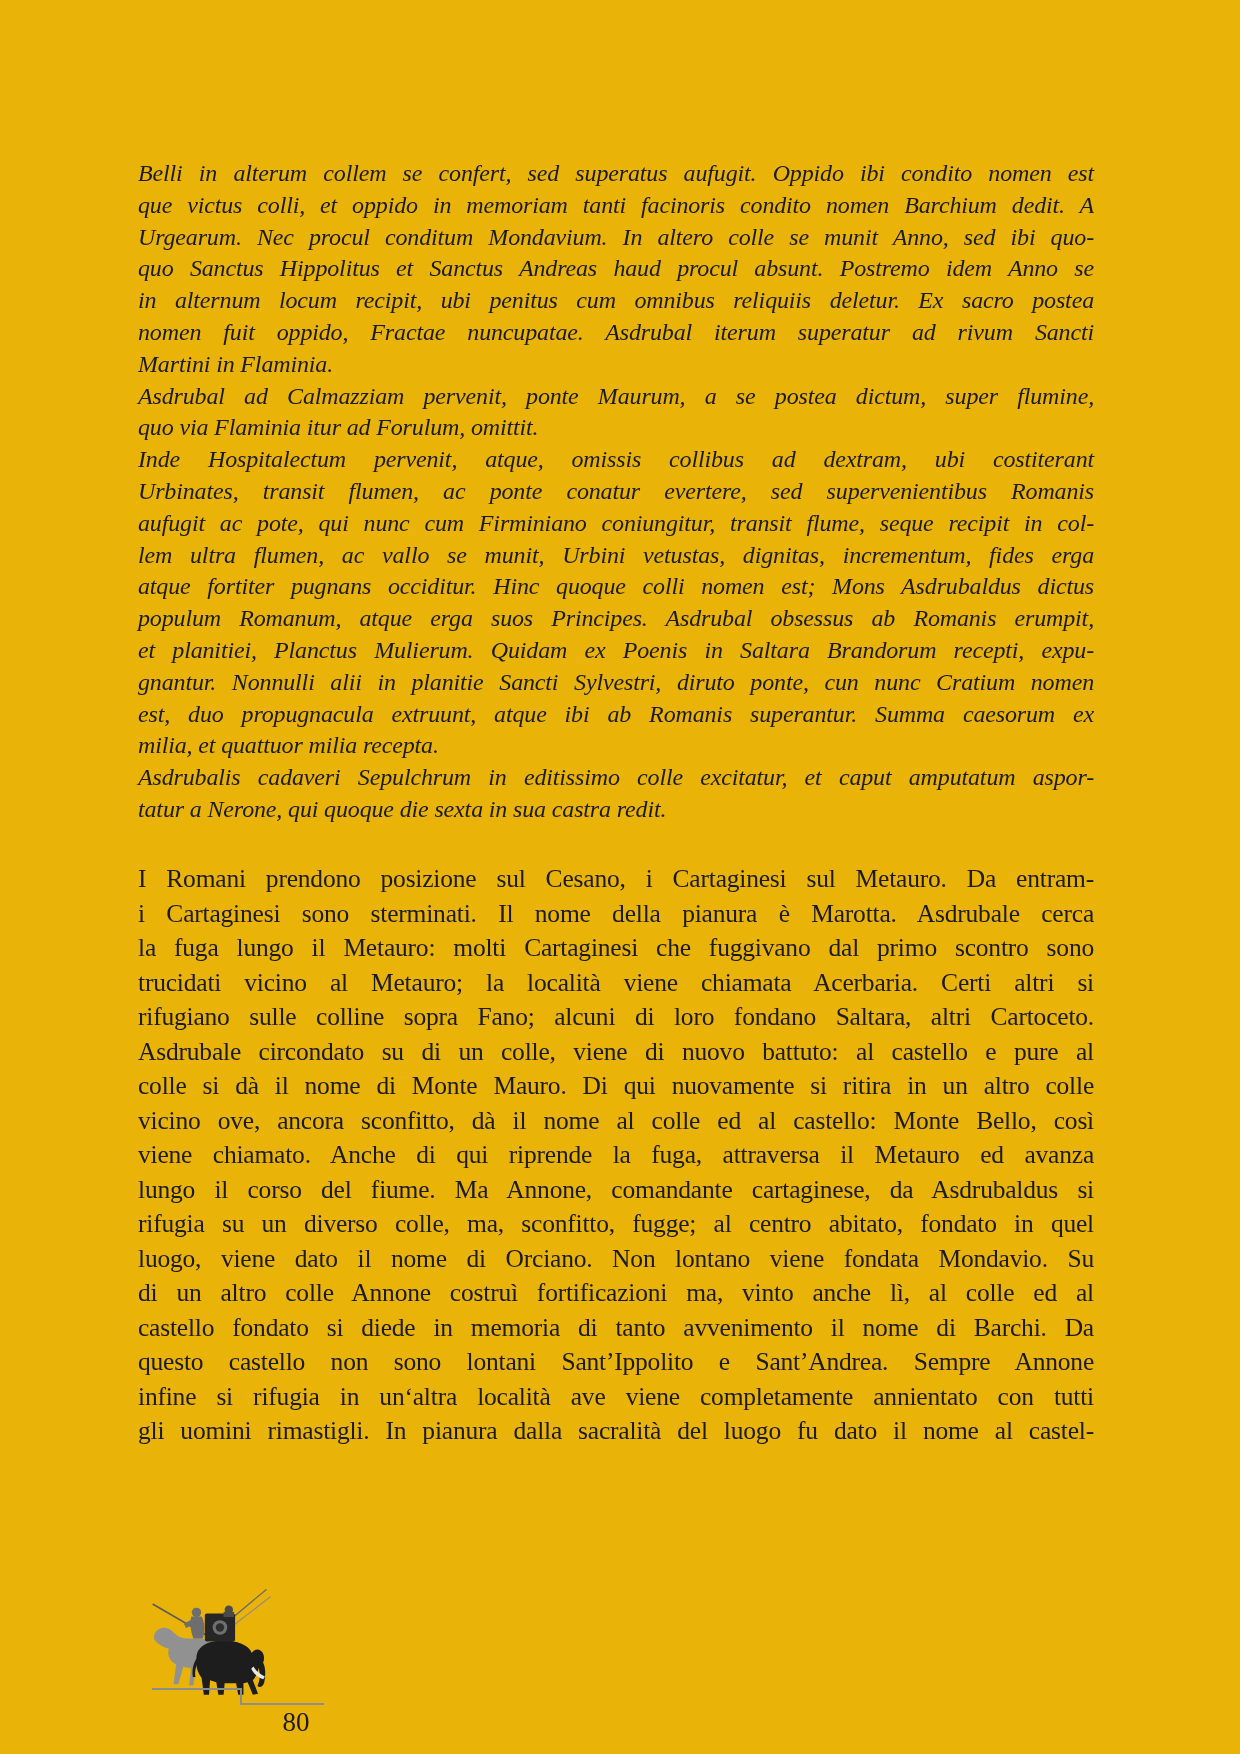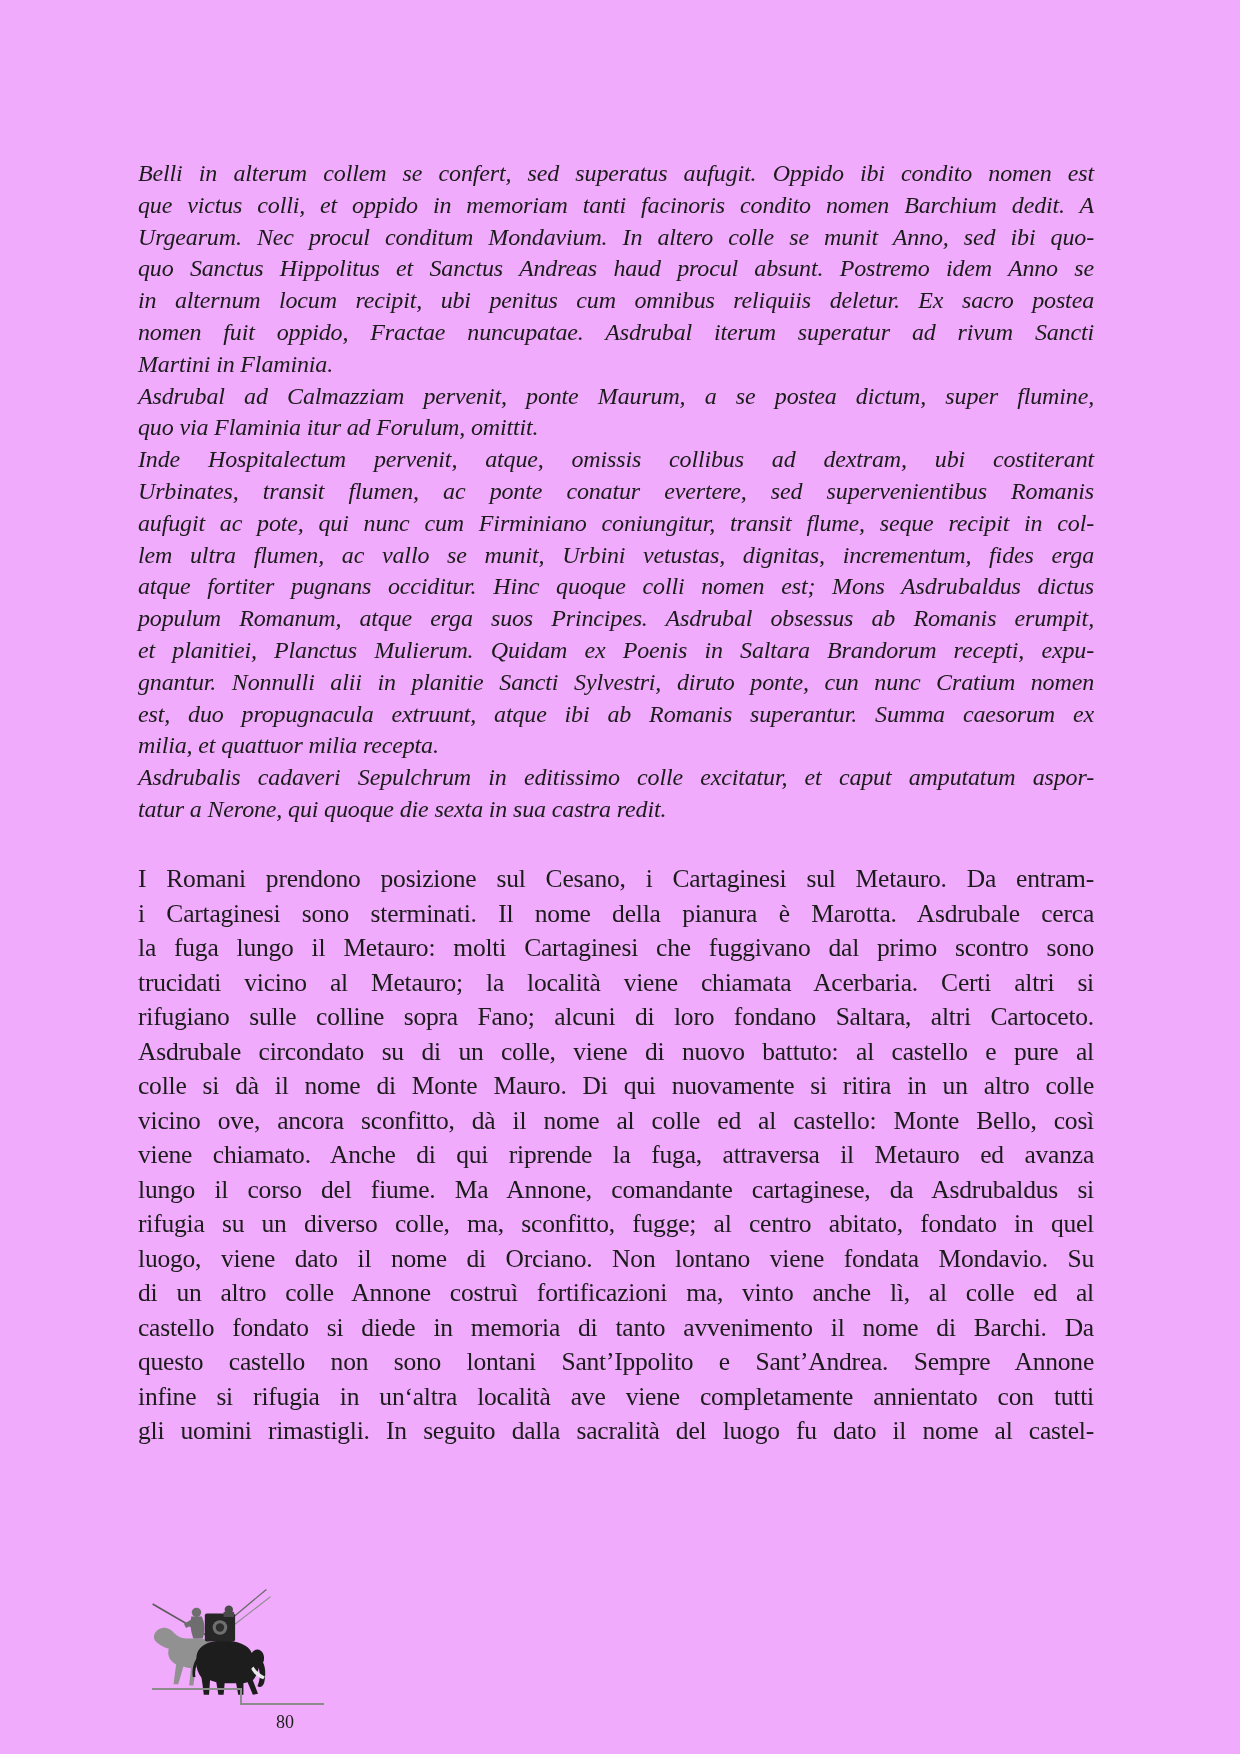--- a/index.html
+++ b/index.html
@@ -4,21 +4,21 @@
 <style>
   html,body{margin:0;padding:0;}
   body{
     width:1240px;height:1754px;
     background:#ffffff;
     position:relative;
     font-family:"Liberation Serif", serif;
     color:#1b1b1b;
     overflow:hidden;
   }
-  .page{position:absolute;inset:0;background:#f0abfc;}
+  .page{position:absolute;inset:0;background:#eab308;}
 
   
   .textcol{position:absolute;left:138px;width:956px;}
   .latin-section{
     top:158px;
     font-style:italic;
     font-size:24px;
     line-height:31.8px;
     letter-spacing:-0.15px;
   }
@@ -37,21 +37,21 @@
     text-align-last:left;
   }
 
   
   .rule{position:absolute;background:#8c8c8c;}
   .rule-upper{left:152px;top:1688px;width:90px;height:2px;}
   .rule-step{left:240px;top:1688px;width:2px;height:17px;}
   .rule-lower{left:240px;top:1703px;width:84px;height:2px;}
   .page-number{
     position:absolute;left:276px;top:1709px;width:40px;
-    font-size:18px;line-height:27px;
+    font-size:27px;line-height:27px;text-align:center;
     color:#1b1b1b;
   }
   .illustration{
     position:absolute;left:146px;top:1580px;width:126px;height:120px;
   }
 </style>
 </head>
 <body>
 
 <div class="page">
@@ -99,21 +99,21 @@
         <div class="line">colle si dà il nome di Monte Mauro. Di qui nuovamente si ritira in un altro colle</div>
         <div class="line">vicino ove, ancora sconfitto, dà il nome al colle ed al castello: Monte Bello, così</div>
         <div class="line">viene chiamato. Anche di qui riprende la fuga, attraversa il Metauro ed avanza</div>
         <div class="line">lungo il corso del fiume. Ma Annone, comandante cartaginese, da Asdrubaldus si</div>
         <div class="line">rifugia su un diverso colle, ma, sconfitto, fugge; al centro abitato, fondato in quel</div>
         <div class="line">luogo, viene dato il nome di Orciano. Non lontano viene fondata Mondavio. Su</div>
         <div class="line">di un altro colle Annone costruì fortificazioni ma, vinto anche lì, al colle ed al</div>
         <div class="line">castello fondato si diede in memoria di tanto avvenimento il nome di Barchi. Da</div>
         <div class="line">questo castello non sono lontani Sant’Ippolito e Sant’Andrea. Sempre Annone</div>
         <div class="line">infine si rifugia in un‘altra località ave viene completamente annientato con tutti</div>
-        <div class="line">gli uomini rimastigli. In seguito dalla sacralità del luogo fu dato il nome al castel-</div>
+        <div class="line">gli uomini rimastigli. In pianura dalla sacralità del luogo fu dato il nome al castel-</div>
       </div>
     </div>
 
   <svg class="illustration" viewBox="0 0 240 230" aria-hidden="true">
 
     <line x1="120" y1="110" x2="230" y2="18" stroke="#6a6a6a" stroke-width="2.5"></line>
     <line x1="132" y1="114" x2="238" y2="32" stroke="#8a8a8a" stroke-width="2"></line>
 
     <line x1="12" y1="46" x2="146" y2="124" stroke="#5a5a5a" stroke-width="3"></line>
 

